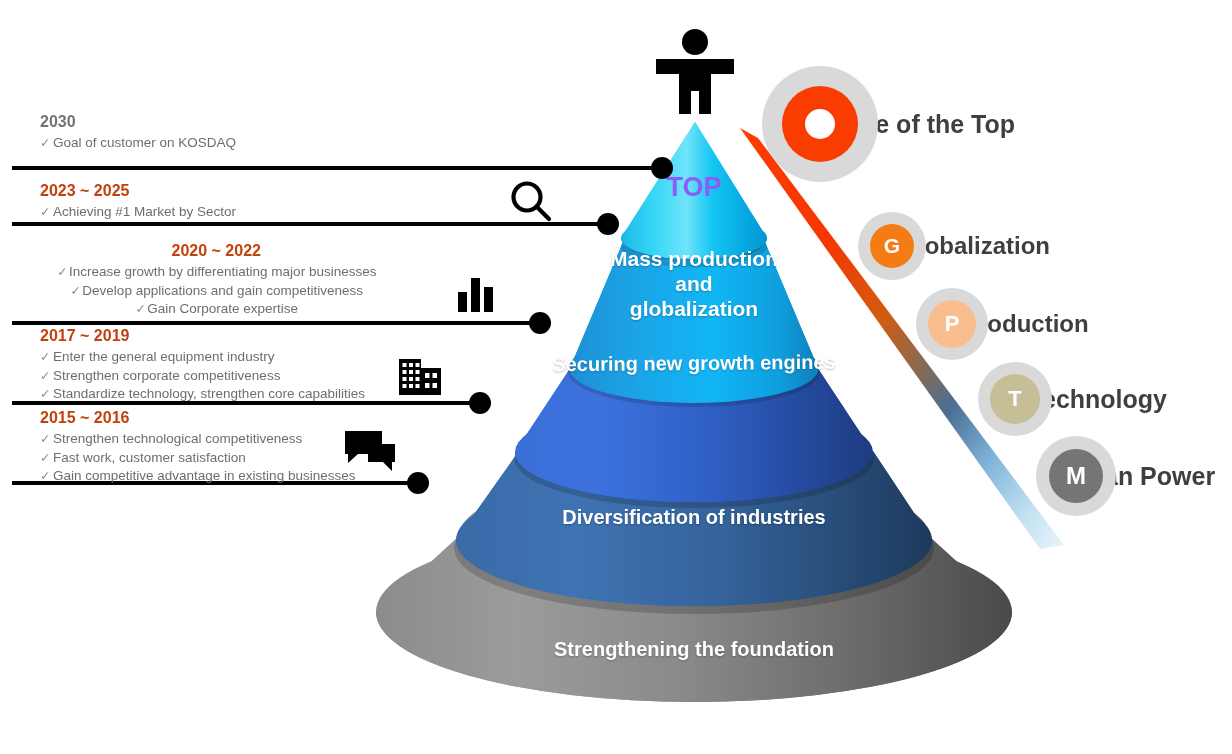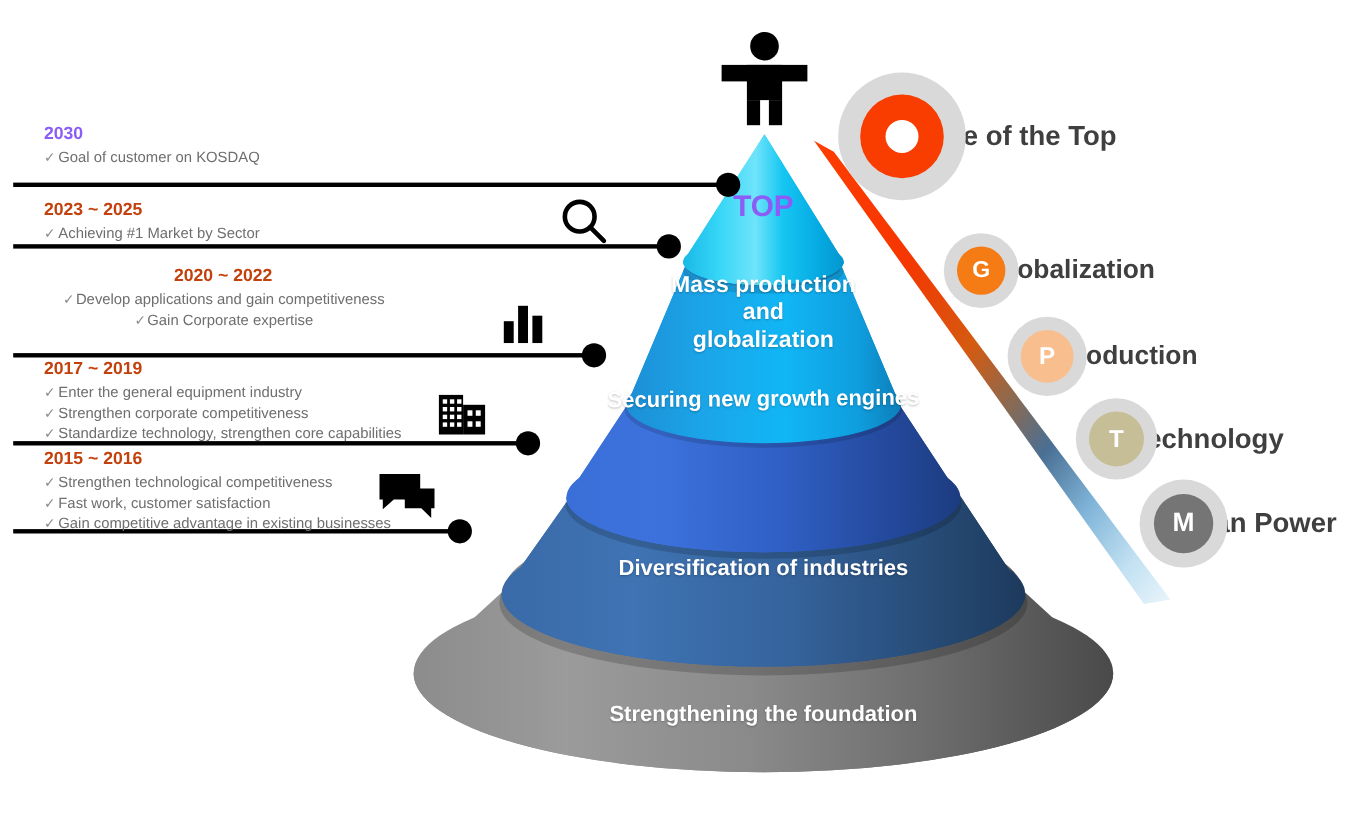--- a/index.html
+++ b/index.html
@@ -5,21 +5,21 @@
   html,body{margin:0;padding:0;background:#fff;}
   body{width:1232px;height:754px;position:relative;overflow:hidden;
        font-family:"Liberation Sans","DejaVu Sans",sans-serif;}
   #stage{position:absolute;inset:0;width:1232px;height:754px;}
 
   
   .tl-line{position:absolute;height:4px;background:#000;}
   .tl-dot{position:absolute;width:22px;height:22px;border-radius:50%;background:#000;}
   .tl-block{position:absolute;}
   .tl-year{font-size:16px;font-weight:bold;letter-spacing:0px;line-height:1.15;}
-  .tl-year.orange{color:#8b5cf6;}
+  .tl-year.orange{color:#737373;}
   .tl-year.blue{color:#c2410c;}
   .tl-items{margin-top:3px;}
   .tl-item{font-size:13.5px;color:#6E6E6E;line-height:17.5px;white-space:nowrap;}
   .tl-item .ck{display:inline-block;width:13px;color:#8a8a8a;font-size:12.5px;}
 
   
   .tlicon{position:absolute;}
 
   
   #cone{position:absolute;left:0;top:0;width:1232px;height:754px;}
@@ -213,20 +213,21 @@
   <div class="tl-block" style="left:40px;top:182px;">
     <div class="tl-year blue">2023 ~ 2025</div>
     <div class="tl-items">
       <div class="tl-item"><span class="ck">✓</span><span>Achieving #1 Market by Sector</span></div>
     </div>
   </div>
 
   <div class="tl-block" style="left:56px;top:242px;text-align:center;">
     <div class="tl-year blue">2020 ~ 2022</div>
     <div class="tl-items">
+      <div class="tl-item"><span class="ck">✓</span><span>Increase growth by differentiating major businesses</span></div>
       <div class="tl-item"><span class="ck">✓</span><span>Develop applications and gain competitiveness</span></div>
       <div class="tl-item"><span class="ck">✓</span><span>Gain Corporate expertise</span></div>
     </div>
   </div>
 
   <div class="tl-block" style="left:40px;top:327px;">
     <div class="tl-year blue">2017 ~ 2019</div>
     <div class="tl-items">
       <div class="tl-item"><span class="ck">✓</span><span>Enter the general equipment industry</span></div>
       <div class="tl-item"><span class="ck">✓</span><span>Strengthen corporate competitiveness</span></div>

